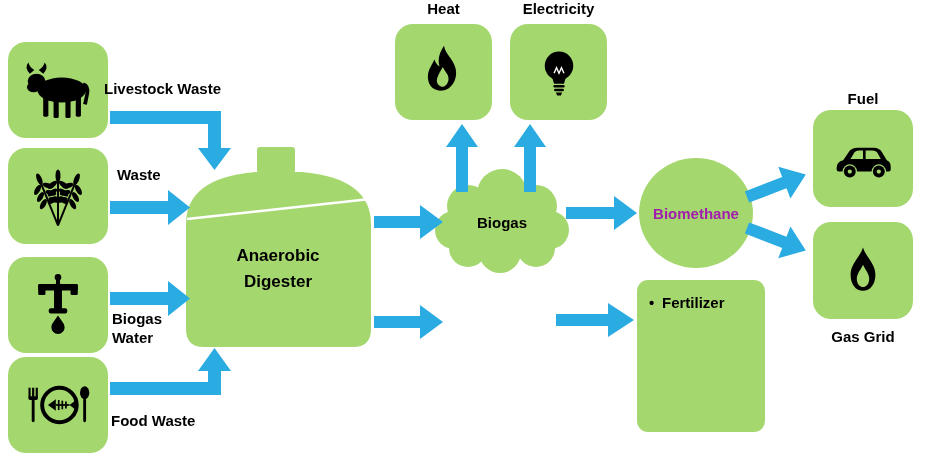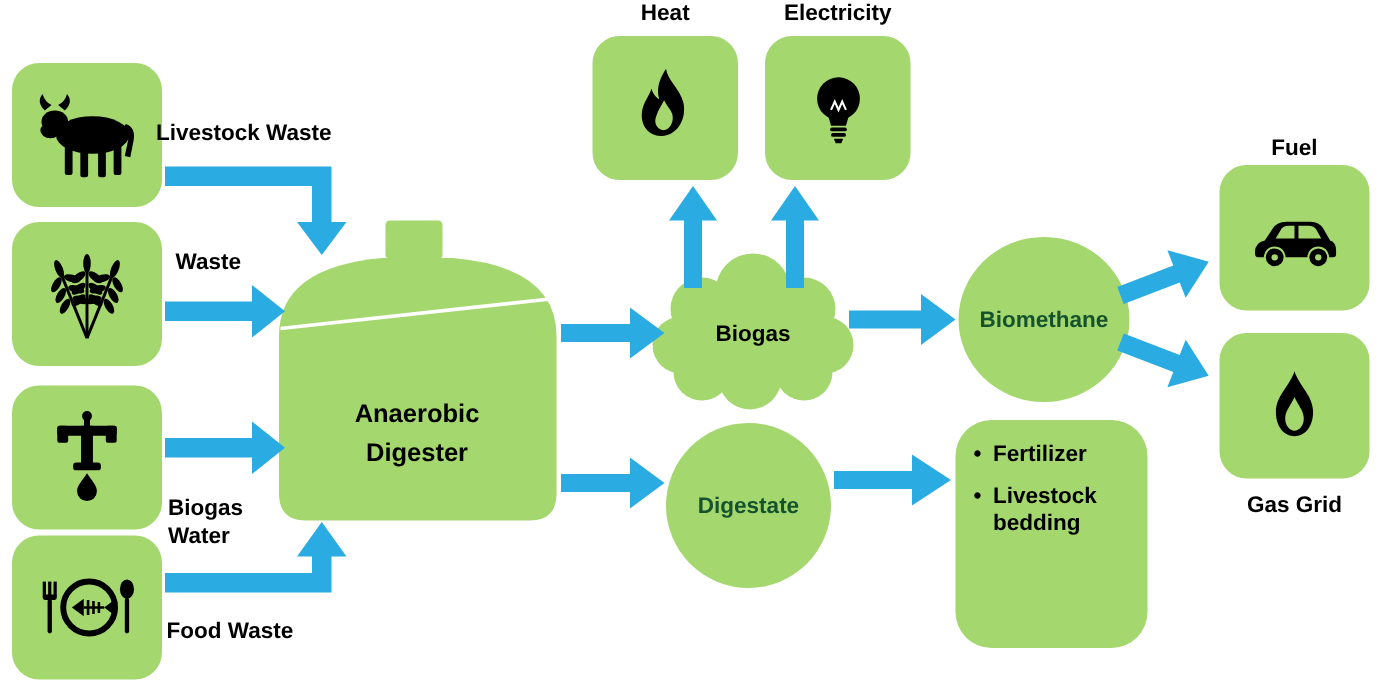--- a/index.html
+++ b/index.html
@@ -1,28 +1,28 @@
 <!DOCTYPE html>
 <html><head>
 <meta charset="utf-8">
 <style>
   * { margin:0; padding:0; box-sizing:border-box; }
   html,body { background:#fff; font-family:"Liberation Sans", sans-serif; }
   .stage { position:relative; width:927px; height:456px; background:#fff; overflow:hidden; }
   .node  { position:absolute; background:#a5d76f; }
   .box   { border-radius:18px; display:flex; align-items:center; justify-content:center; }
   .circle{ border-radius:50%; display:flex; align-items:center; justify-content:center;
-           font-weight:bold; font-size:15px; color:#14532d; text-align:right; }
+           font-weight:bold; font-size:15px; color:#a21caf; text-align:right; }
   .overlay { position:absolute; left:0; top:0; pointer-events:none; }
   .label { position:absolute; font-weight:bold; color:#000; font-size:15px;
            line-height:1.25; white-space:nowrap; }
-  .label.wrap   { white-space:normal;margin-top:20px; }
+  .label.wrap   { white-space:normal; }
   .label.center { text-align:center; }
   .digester-label { font-size:17px; line-height:1.55; }
-  .uses-box { border-radius:24px; padding:14px 8px 8px 12px; }
+  .uses-box { border-radius:11px; padding:14px 8px 8px 12px; }
   .uses-box ul { list-style:none; }
   .uses-box li { font-weight:bold; font-size:15px; line-height:1.15; color:#000;
                  margin-bottom:11px; position:relative; padding-left:13px; }
   .uses-box li::before { content:"\2022"; position:absolute; left:0; top:0; }
   svg .ink { fill:#000; }
 </style>
 </head>
 <body>
 
 <div class="stage">
@@ -140,28 +140,24 @@
     <svg viewBox="0 0 100 100" width="62" height="62">
       <path class="ink" d="M50,12 C55,28 70,38 70,56 C70,72 61,82 50,82 C39,82 30,72 30,56 C30,38 45,28 50,12 Z"></path>
       <path fill="#a5d76f" d="M50,40 C55,50 60,55 60,63 C60,71 55,76 50,76 C45,76 40,71 40,63 C40,55 45,50 50,40 Z"></path>
     </svg>
   </div>
 
   <div class="node circle" style="left:639px;top:158px;width:114px;height:110px">
     <span>Biomethane</span>
   </div>
 
-  <div class="node circle" style="left:444px;top:282px;width:110px;height:110px">
-    <span>Digestate</span>
-  </div>
 
   <div class="node uses-box" style="left:637px;top:280px;width:128px;height:152px">
     <ul>
       <li>Fertilizer</li>
-      <li>Livestock bedding</li>
     </ul>
   </div>
 
   <svg class="overlay" width="927" height="456" viewBox="0 0 927 456">
 
     <g fill="#a5d76f">
       <rect x="257" y="147" width="38" height="26" rx="3"></rect>
       <path d="M204,347 L353,347 Q371,347 371,329 L371,224 Q371,178 302,172 L255,172 Q186,178 186,224 L186,329 Q186,347 204,347 Z"></path>
       <line x1="187" y1="219" x2="370" y2="199" stroke="#fff" stroke-width="2.5"></line>
     </g>

